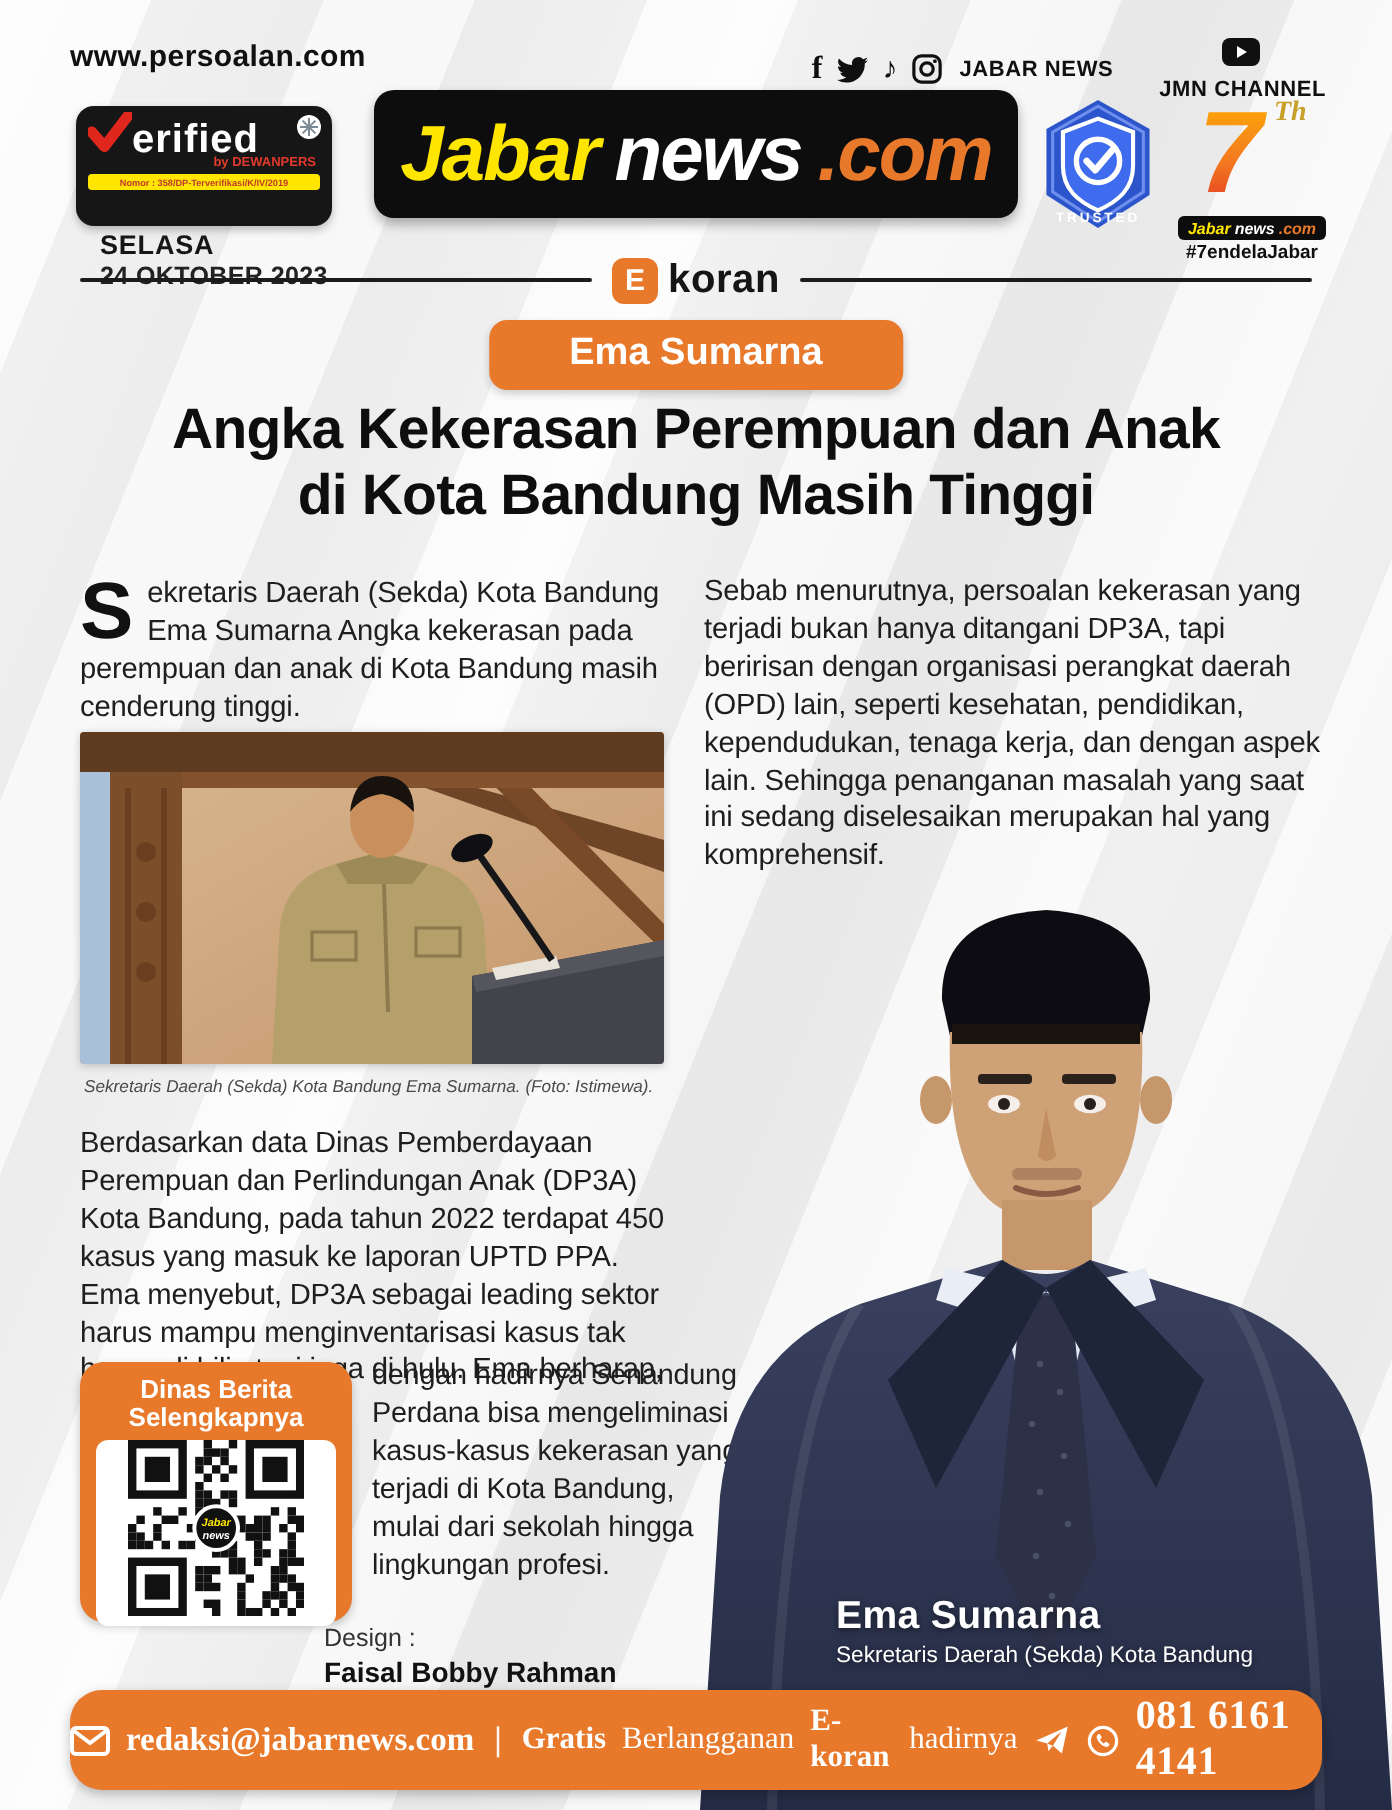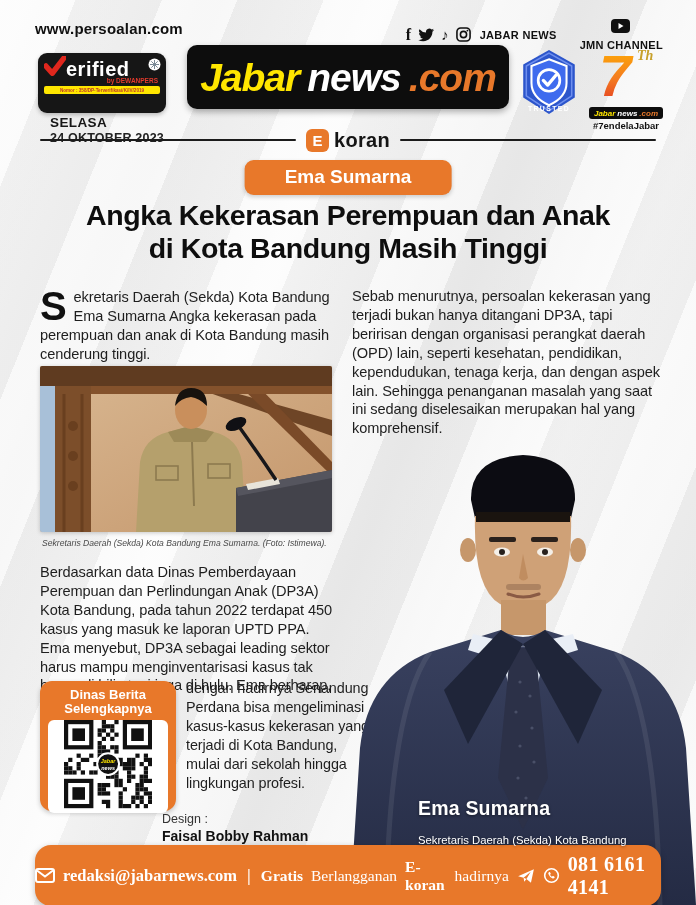--- a/index.html
+++ b/index.html
@@ -86,24 +86,24 @@
   .credit{top:812px;}
   .credit-label{font-size:12.5px;color:#333;}
   .credit-name{font-size:14px;font-weight:bold;color:#111;margin-top:2px;}
   .credit-editor{left:40px;}
   .credit-design{left:162px;}
 
   
   .portrait{left:350px;top:438px;width:346px;height:467px;z-index:1;}
   .portrait-id{left:418px;top:797px;z-index:3;color:#fff;text-shadow:0 1px 3px rgba(0,0,0,.5);}
   .portrait-name{font-size:19.5px;font-weight:bold;letter-spacing:.2px;}
-  .portrait-title{font-size:11.3px;margin-top:14px;}
-
-  
-  .footerbar{left:35px;top:845px;width:626px;height:61px;background:#e8782a;border-radius:16px;z-index:2;
+  .portrait-title{font-size:11.3px;margin-top:2px;}
+
+  
+  .footerbar{left:35px;top:845px;width:626px;height:50px;background:#e8782a;border-radius:16px;z-index:2;
     display:flex;align-items:center;justify-content:center;gap:8px;color:#fff;
     font-family:"Liberation Serif",serif;box-shadow:0 2px 6px rgba(0,0,0,.25);}
   .ft-email{font-weight:bold;font-size:16.5px;}
   .ft-sep{font-size:17px;font-weight:bold;opacity:.95;padding:0 2px;}
   .ft-t{font-size:15.5px;}
   .ft-b{font-size:15.5px;font-weight:bold;}
   .ft-phone{font-size:20px;font-weight:bold;letter-spacing:.3px;}
 </style>
 </head>
 <body>

